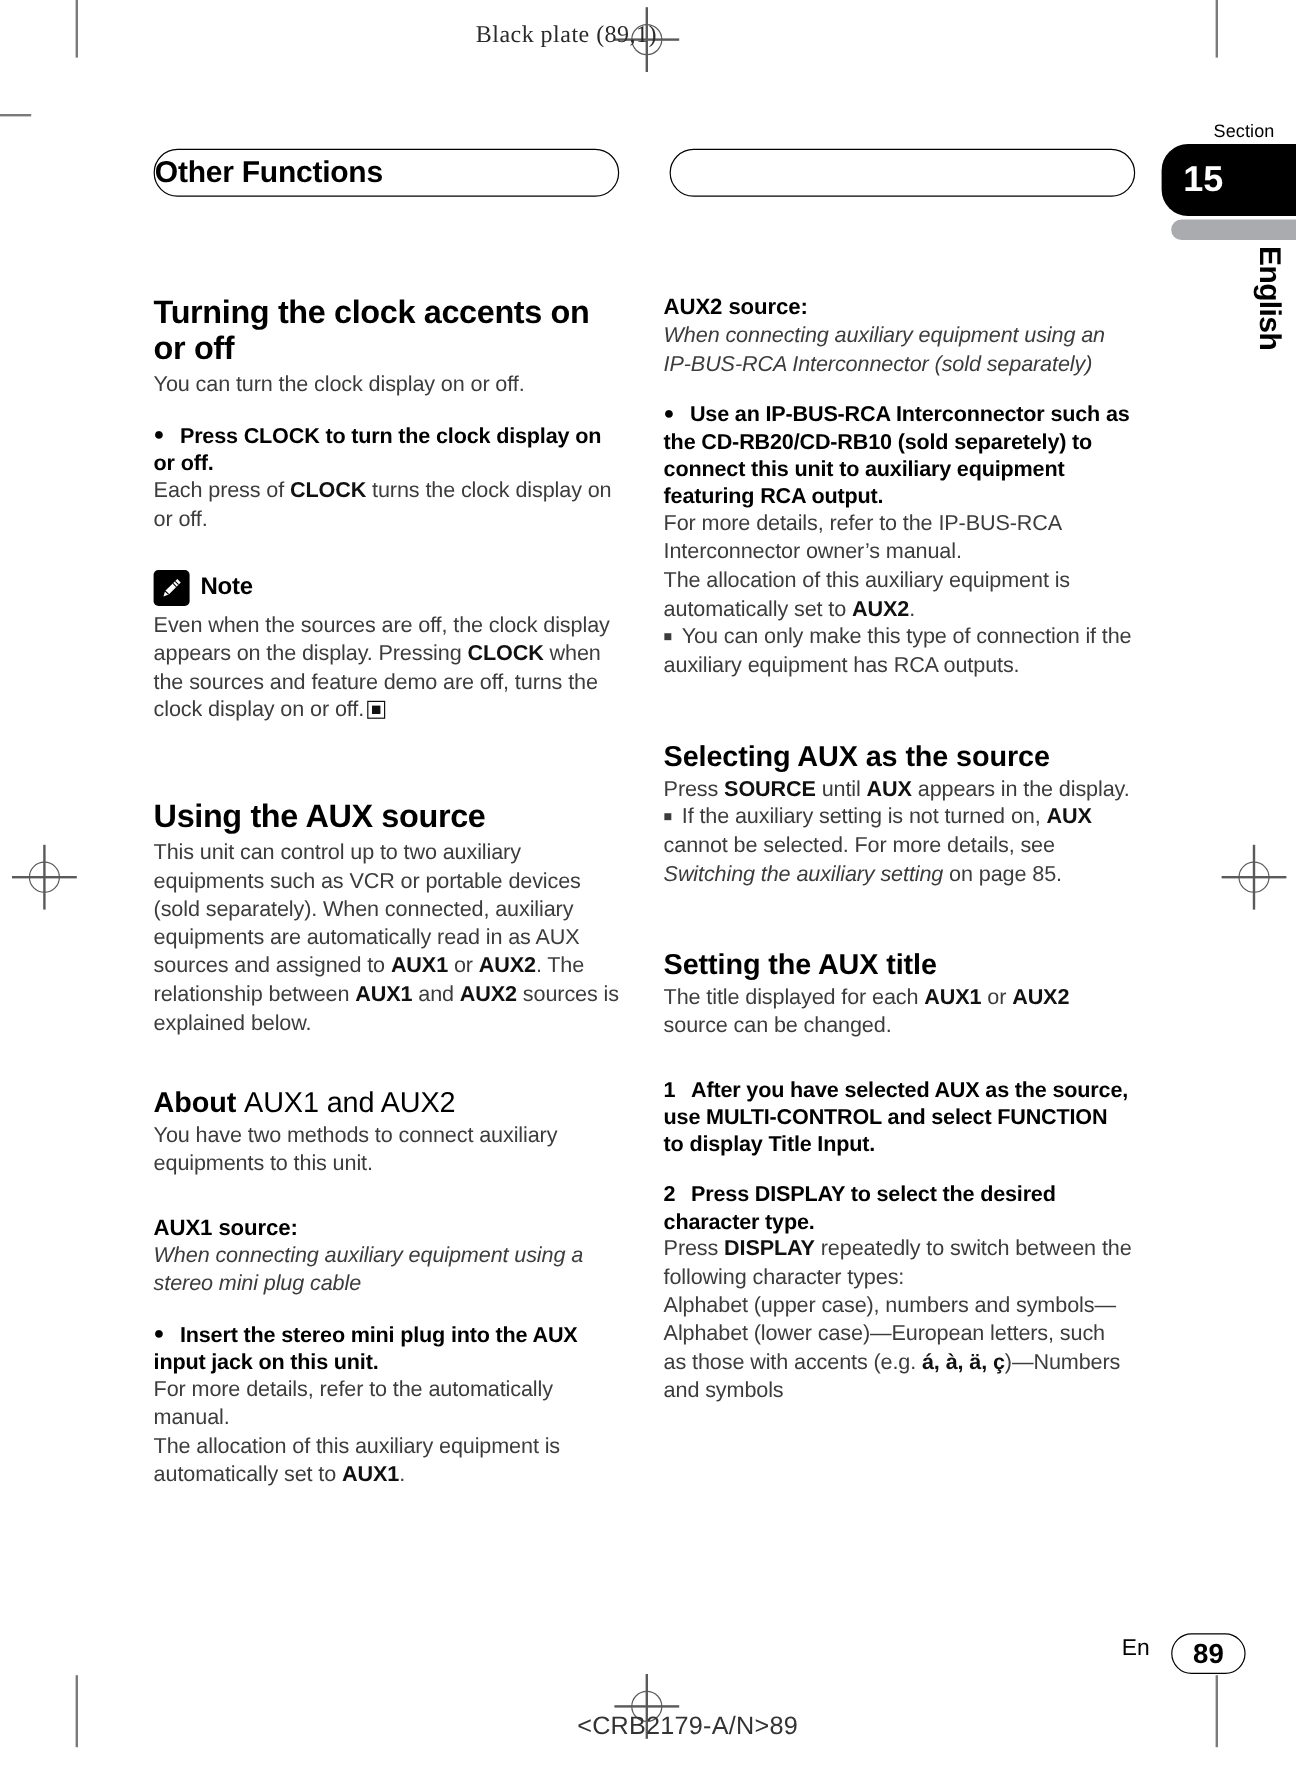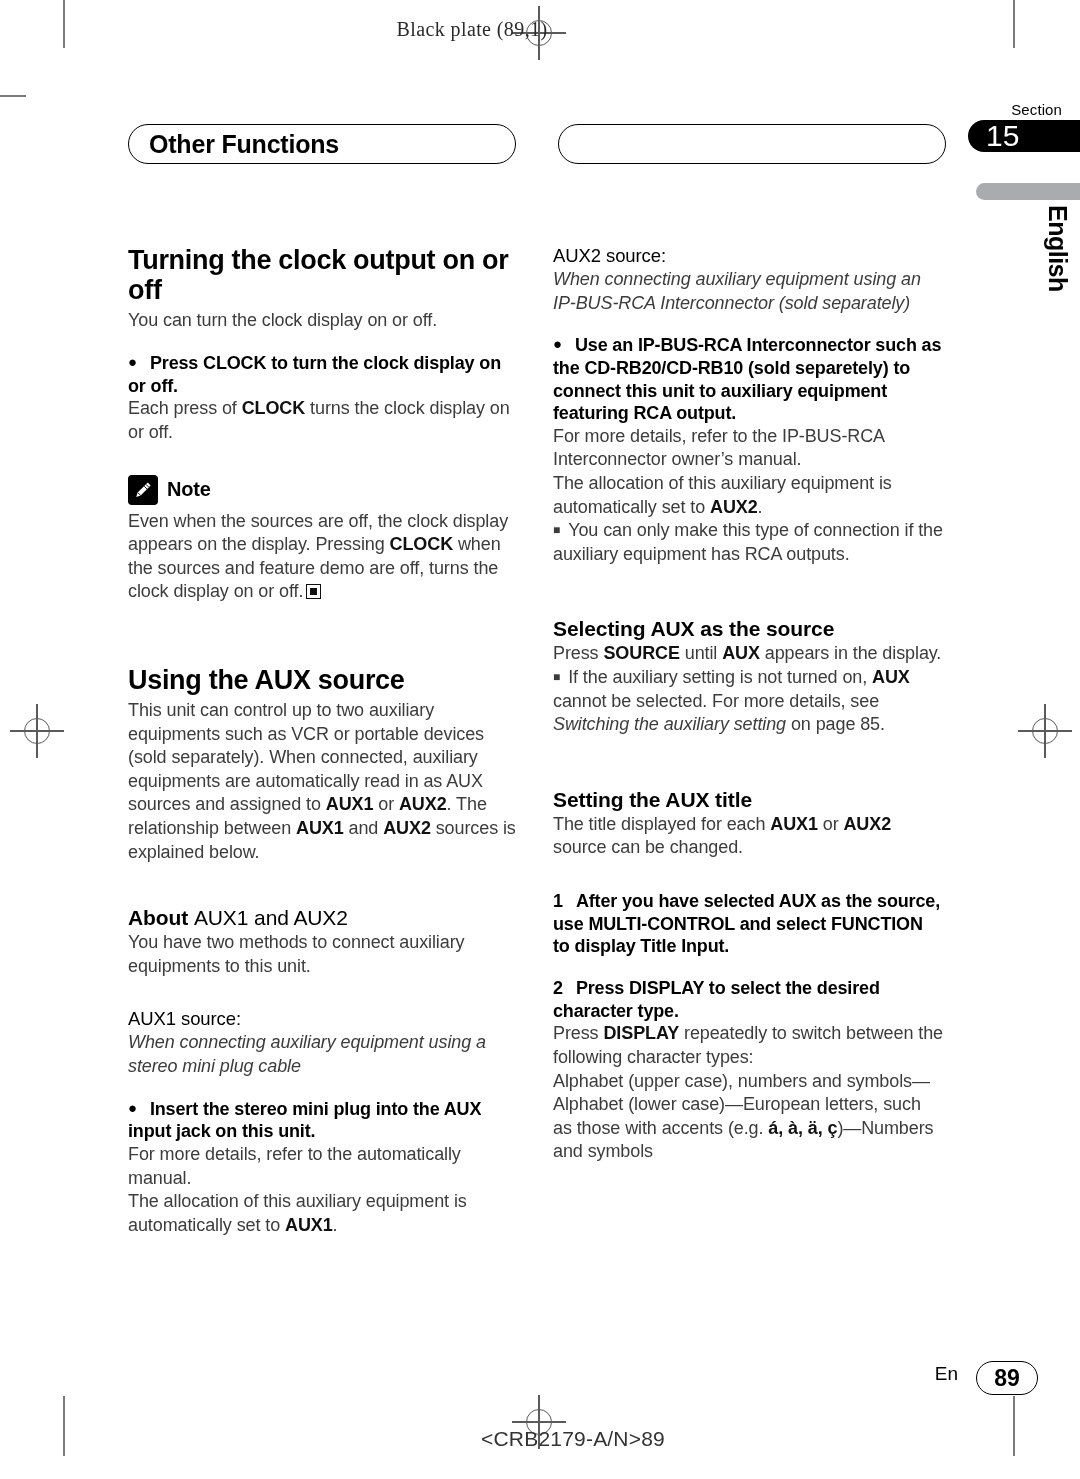--- a/index.html
+++ b/index.html
@@ -27,64 +27,64 @@
     font-family:"Liberation Serif", serif;font-size:20px;color:#2b2b2b;
     letter-spacing:.4px;
   }
 
   
   .section-word{
     position:absolute;right:18px;top:101px;
     font-size:15px;font-weight:normal;color:#000;letter-spacing:.1px;
   }
   .section-badge{
-    position:absolute;right:0;top:120px;width:112px;height:32px;
+    position:absolute;right:0;top:120px;width:112px;height:60px;
     background:#000;border-radius:22px 0 0 22px;
-    color:#fff;font-size:30px;font-weight:normal;
+    color:#fff;font-size:30px;font-weight:bold;
     display:flex;align-items:center;padding-left:18px;box-sizing:border-box;
     line-height:1;
   }
   .lang-bar{
     position:absolute;right:0;top:183px;width:104px;height:17px;
     background:#a9abae;border-radius:9px 0 0 9px;
   }
   .lang-vert{
     position:absolute;right:8px;top:205px;
     font-size:25px;font-weight:bold;color:#000;
     writing-mode:vertical-rl;text-orientation:mixed;
     letter-spacing:-.5px;
   }
 
   
   .pill{
     position:absolute;height:40px;border:1.6px solid #000;border-radius:21px;
     box-sizing:border-box;display:flex;align-items:center;
   }
   .pill span{
-    font-size:25px;font-weight:bold;color:#000;padding-left:20px;letter-spacing:-.2px;
+    font-size:25px;font-weight:bold;color:#000;letter-spacing:-.2px;
   }
   #chapter-pill{left:128px;top:124px;width:388px;}
   #chapter-pill-right{left:558px;top:124px;width:388px;}
 
   
   .col{position:absolute;width:390px;}
   #col-left{left:128px;top:245px;}
   #col-right{left:553px;top:245px;}
 
   h2.sect{
     font-size:27px;font-weight:bold;line-height:1.12;
     margin:0 0 4px 0;letter-spacing:-.3px;color:#000;
   }
   h3.sub{
-    font-size:21px;font-weight:bold;line-height:1.15;
+    font-size:24px;font-weight:bold;line-height:1.15;
     margin:0 0 1px 0;letter-spacing:-.1px;color:#000;
   }
   h3.sub .reg{font-weight:500;}
   h4.lead{
-    font-size:18.5px;font-weight:normal;margin:0 0 1px 0;color:#000;letter-spacing:-.1px;
+    font-size:18.5px;font-weight:bold;margin:0 0 1px 0;color:#000;letter-spacing:-.1px;
   }
   p.body{
     font-size:18px;line-height:1.31;margin:0;color:#3c3c3c;
     letter-spacing:-.1px;
   }
   p.body b{color:#111;font-weight:bold;}
   p.italic{
     font-size:18px;line-height:1.31;margin:0;color:#3c3c3c;
     font-style:italic;letter-spacing:-.1px;
   }
@@ -170,21 +170,21 @@
 
 <div class="pill" id="chapter-pill">
   <span>Other Functions</span>
 </div>
 <div class="pill" id="chapter-pill-right">
   <span></span>
 </div>
 
 <div class="col" id="col-left">
 
-  <h2 class="sect">Turning the clock output on or off</h2>
+  <h2 class="sect">Turning the clock accents on or off</h2>
   <p class="body">You can turn the clock display on or off.</p>
 
   <div class="sp-m"></div>
 
   <p class="instr">
     <span class="bdot">●</span><span>Press CLOCK to turn the clock display on or off.</span>
   </p>
   <p class="body">
     <span>Each press of </span><b>CLOCK</b><span> turns the clock display on or off.</span>
   </p>

